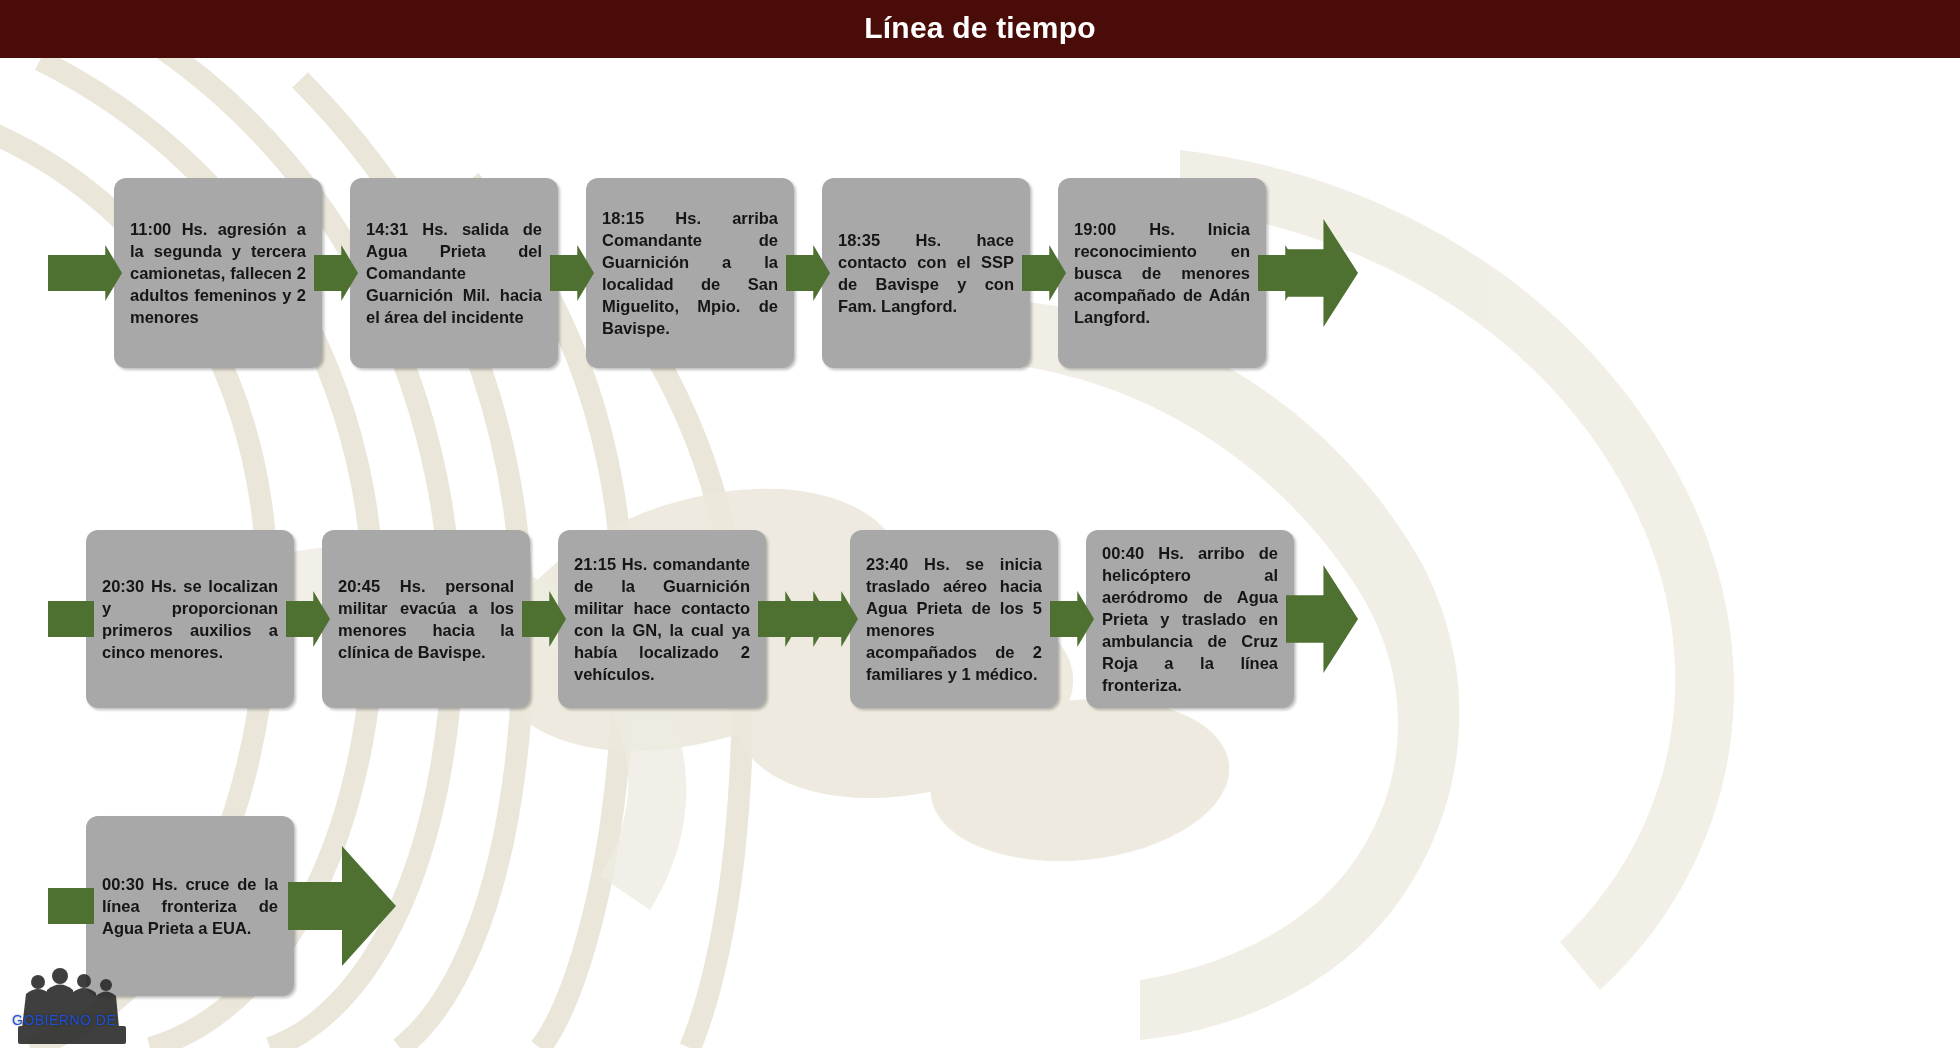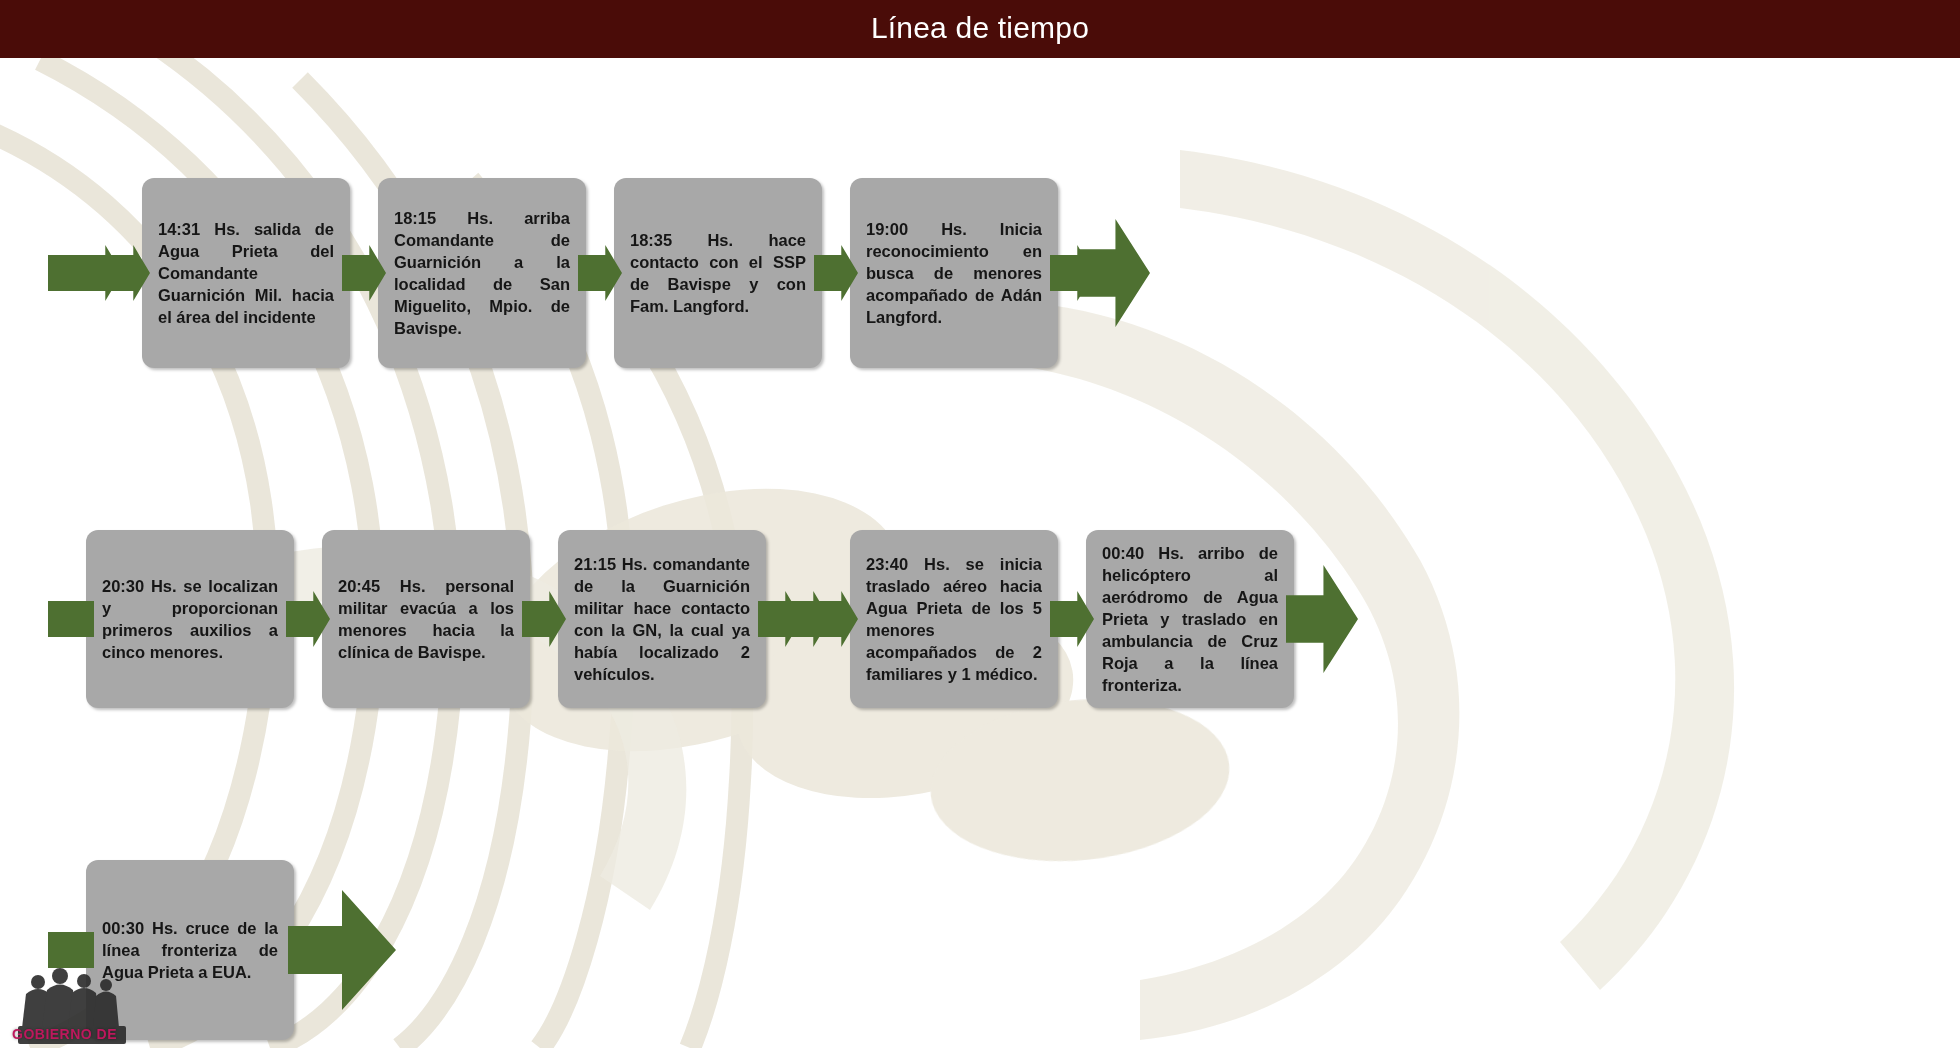--- a/index.html
+++ b/index.html
@@ -35,34 +35,34 @@
   }
   #title-text {
     position: absolute;
     left: 0; top: 0;
     width: 1960px;
     height: 58px;
     line-height: 56px;
     text-align: center;
     color: #ffffff;
     font-size: 30px;
-    font-weight: normal;
+    font-weight: bold;
     letter-spacing: .2px;
   }
 
   
   .row {
     position: absolute;
     z-index: 2;
     display: flex;
     align-items: center;
   }
   #row-1 { left: 48px; top: 178px; }
   #row-2 { left: 48px; top: 530px; }
-  #row-3 { left: 48px; top: 860px; }
+  #row-3 { left: 48px; top: 816px; }
 
   
   .chevron {
     width: 44px;
     height: 56px;
     background: #4e7031;
     flex: 0 0 auto;
     margin-left: -8px;
     margin-right: -8px;
     clip-path: polygon(0 18%, 62% 18%, 62% 0, 100% 50%, 62% 100%, 62% 82%, 0 82%);
@@ -113,24 +113,24 @@
     position: absolute;
     left: 10px;
     bottom: 4px;
     width: 180px;
     height: 84px;
     z-index: 4;
   }
   #gob-caption {
     position: absolute;
     left: 12px;
-    bottom: 6px;
-    color: #be185d;
+    bottom: 20px;
+    color: #1d4ed8;
     font-size: 14px;
-    font-weight: bold;
+    font-weight: normal;
     letter-spacing: .5px;
     z-index: 5;
     text-shadow: 0 0 3px rgba(0,0,0,.4);
   }
 </style>
 </head>
 <body>
 
 <svg id="bg-watermark" viewBox="0 0 1960 1048" preserveAspectRatio="none" aria-hidden="true">
   <rect x="0" y="0" width="1960" height="1048" fill="#ffffff"></rect>
@@ -156,20 +156,23 @@
   </g>
 </svg>
 
 <div id="title-bar">
   <div id="title-text">Línea de tiempo</div>
 </div>
 
 <div class="row" id="row-1">
   <div class="chevron start"></div>
   <div class="chevron"></div>
+  <div class="event-box">
+    <p>11:00 Hs. agresión a la segunda y tercera camionetas, fallecen 2 adultos femeninos y 2 menores</p>
+  </div>
   <div class="chevron"></div>
   <div class="event-box">
     <p>14:31 Hs. salida de Agua Prieta del Comandante Guarnición Mil. hacia el área del incidente</p>
   </div>
   <div class="chevron"></div>
   <div class="event-box">
     <p>18:15 Hs. arriba Comandante de Guarnición a la localidad de San Miguelito, Mpio. de Bavispe.</p>
   </div>
   <div class="chevron"></div>
   <div class="event-box">

